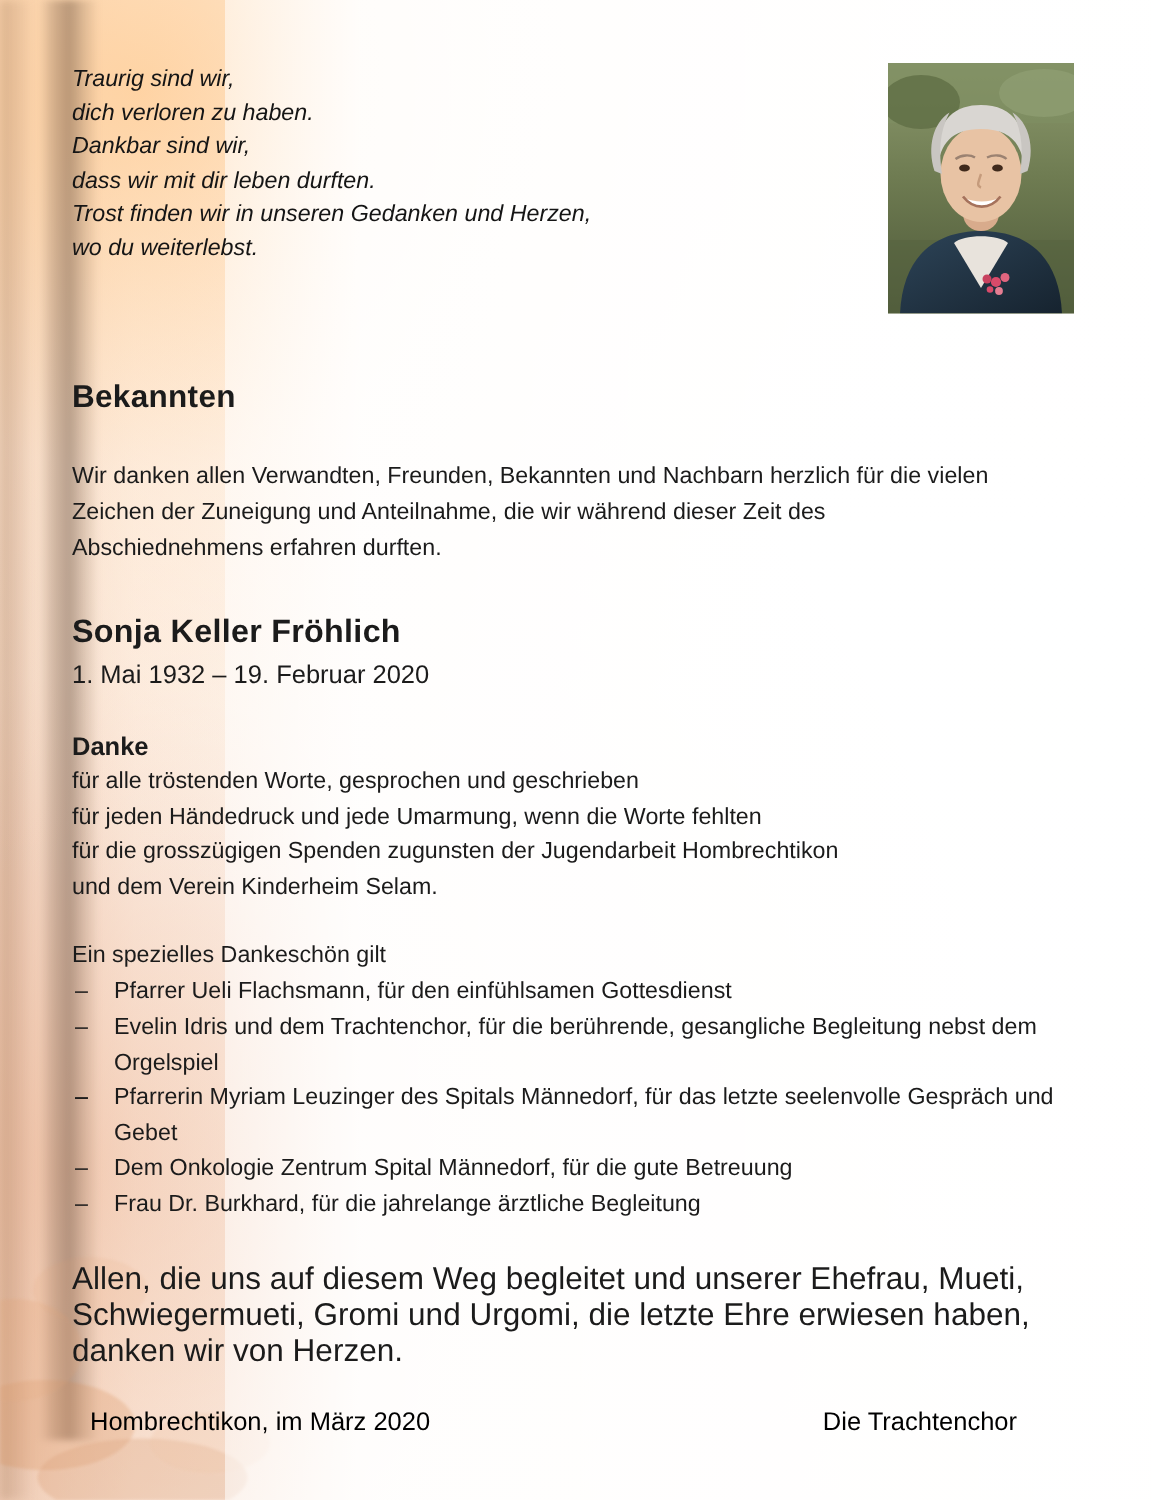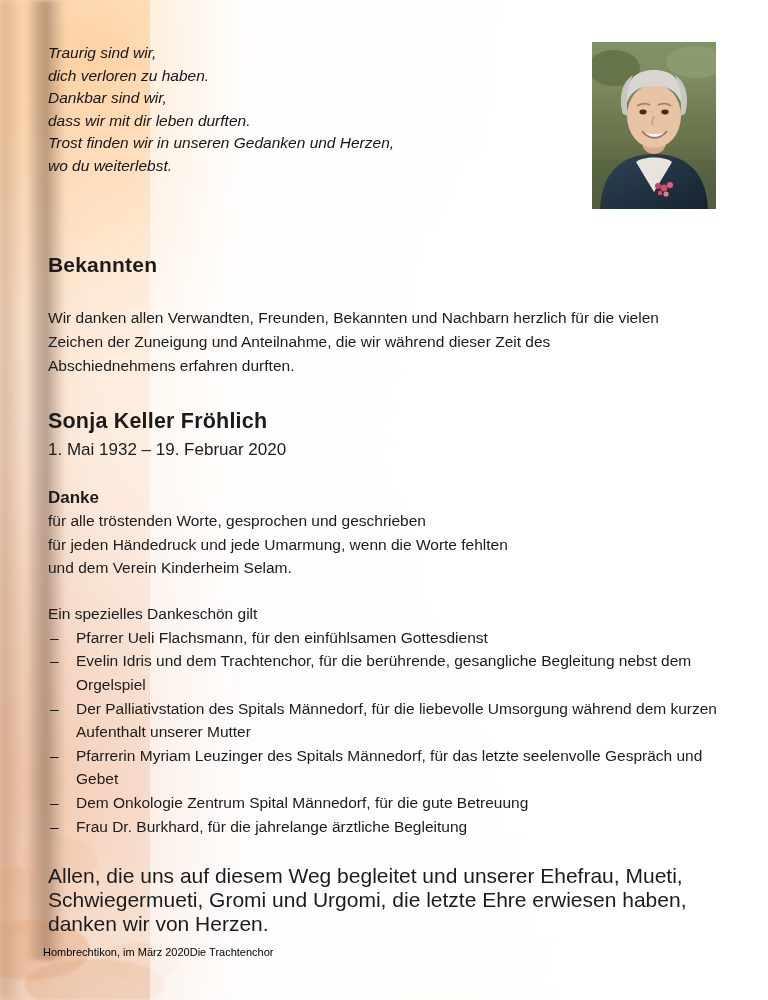--- a/index.html
+++ b/index.html
@@ -185,26 +185,26 @@
 
   p.closing {
     font-size: 21px;
     line-height: 24px;
     margin: 26px 0 0 0;
     max-width: 650px;
   }
 
   .footer {
     position: absolute;
-    left: 43px;
+    left: 60px;
     right: 48px;
     bottom: 42px;
     display: flex;
-    justify-content: flex-start;
-    font-size: 11px;
+    justify-content: space-between;
+    font-size: 17px;
     z-index: 2;
   }
   .footer .right { padding-right: 42px; }
 </style>
 </head>
 <body>
 
 <div class="card">
 
   <div class="bg"></div>
@@ -288,28 +288,29 @@
 
     <div class="name-block">
       <div class="name">Sonja Keller Fröhlich</div>
       <div class="dates">1. Mai 1932 – 19. Februar 2020</div>
     </div>
 
     <div class="sect-title">Danke</div>
     <div class="sect-lines">
       <div>für alle tröstenden Worte, gesprochen und geschrieben</div>
       <div>für jeden Händedruck und jede Umarmung, wenn die Worte fehlten</div>
+      <div>für die grosszügigen Spenden zugunsten der Jugendarbeit Hombrechtikon</div>
       <div>und dem Verein Kinderheim Selam.</div>
     </div>
 
     <div class="sect-title2">Ein spezielles Dankeschön gilt</div>
     <ul class="thanks">
       <li><span class="dash">–</span><span>Pfarrer Ueli Flachsmann, für den einfühlsamen Gottesdienst</span></li>
       <li><span class="dash">–</span><span>Evelin Idris und dem Trachtenchor, für die berührende, gesangliche Begleitung nebst dem Orgelspiel</span></li>
-      <li><span class="dash">–</span><span>Der Palliativstation des Spitals Männedorf, für die liebevolle Umsorgung während dem kurzen Aufenthalt unserer Mutter</span></li>
+      <li><span class="dash">–</span></li>
       <li><span class="dash">–</span><span>Pfarrerin Myriam Leuzinger des Spitals Männedorf, für das letzte seelenvolle Gespräch und Gebet</span></li>
       <li><span class="dash">–</span><span>Dem Onkologie Zentrum Spital Männedorf, für die gute Betreuung</span></li>
       <li><span class="dash">–</span><span>Frau Dr. Burkhard, für die jahrelange ärztliche Begleitung</span></li>
     </ul>
 
     <p class="closing">Allen, die uns auf diesem Weg begleitet und unserer Ehefrau, Mueti, Schwiegermueti, Gromi und Urgomi, die letzte Ehre erwiesen haben, danken wir von Herzen.</p>
   </div>
 
   <div class="footer">
     <div class="left">Hombrechtikon, im März 2020</div>

